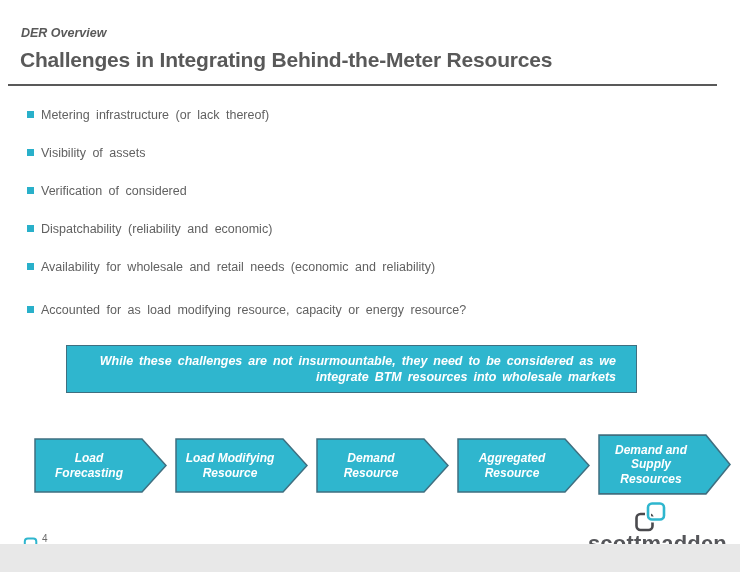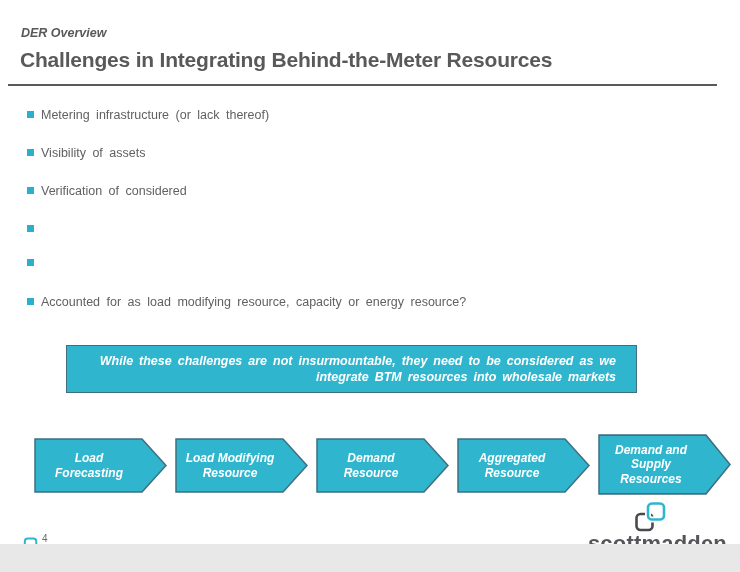--- a/index.html
+++ b/index.html
@@ -97,23 +97,25 @@
     <li>
         <span class="sq"></span>
         <span>Visibility of assets</span>
       </li>
     <li>
         <span class="sq"></span>
         <span>Verification of considered</span>
       </li>
     <li>
         <span class="sq"></span>
+        <span>Dispatchability (reliability and economic)</span>
       </li>
     <li>
         <span class="sq"></span>
+        <span>Availability for wholesale and retail needs (economic and reliability)</span>
       </li>
     <li>
         <span class="sq"></span>
         <span>Accounted for as load modifying resource, capacity or energy resource?</span>
       </li>
   </ul>
 
   <div class="callout">
     <span>While these challenges are not insurmountable, they need to be considered as we integrate BTM resources into wholesale markets</span>
   </div>

